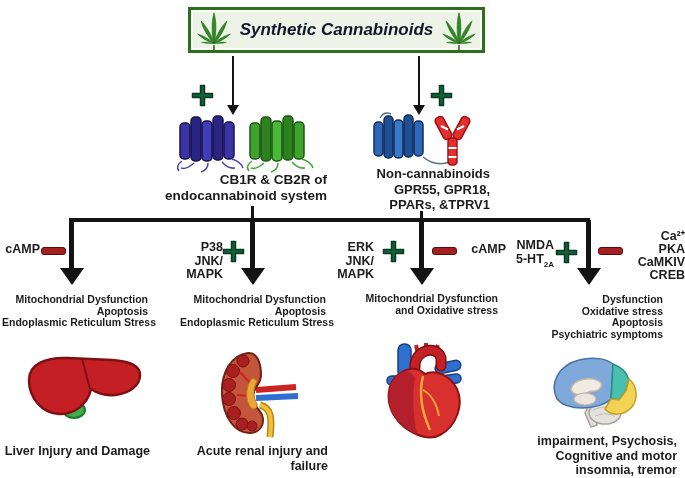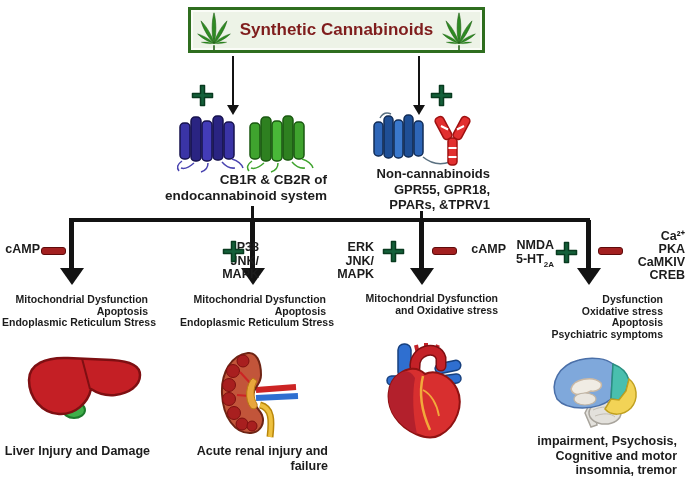--- a/index.html
+++ b/index.html
@@ -12,21 +12,21 @@
   .head{position:absolute;width:0;height:0;border-left:12px solid transparent;
     border-right:12px solid transparent;border-top:17px solid #131313;}
   .thead{position:absolute;width:0;height:0;border-left:6px solid transparent;
     border-right:6px solid transparent;border-top:10px solid #131313;}
   .minus{position:absolute;width:25px;height:8px;background:#a32020;
     border:1px solid #5e0b0b;border-radius:3px;box-sizing:border-box;}
   #title-box{position:absolute;left:188px;top:7px;width:297px;height:46px;
     background:#edf3e7;border:3px solid #2f6e1f;box-sizing:border-box;
     box-shadow:inset 0 0 0 2px #fafcf7;display:flex;align-items:center;
     justify-content:space-between;padding:0 3px;}
-  #title-box .title{font-size:17px;color:#7f1d1d;white-space:nowrap;}
+  #title-box .title{font-size:17px;color:#0f172a;white-space:nowrap;font-style:italic;}
 </style>
 </head>
 <body>
 
 <div id="canvas">
 
   <div id="title-box">
     <svg width="40" height="42" viewBox="0 0 40 44">
       <g transform="translate(20,36)" fill="#2e8b22" stroke="#1d5c12" stroke-width="0.6">
         <path d="M0,2 L0,7" stroke="#1d5c12" stroke-width="1.6"></path>
@@ -129,21 +129,21 @@
 
   <div class="shaft" style="left:419px;top:220px;width:5px;height:50px;"></div>
   <div class="head" style="left:410px;top:268px;"></div>
 
   <div class="shaft" style="left:586px;top:220px;width:5px;height:50px;"></div>
   <div class="head" style="left:577px;top:268px;"></div>
 
   <div class="t ln" style="left:0px;top:242px;width:40px;font-size:12.5px;">cAMP</div>
   <div class="minus" style="left:41px;top:247px;"></div>
 
-  <div class="t" style="left:179px;top:241px;width:44px;font-size:12.5px;line-height:13.5px;margin-left:36px;">
+  <div class="t" style="left:179px;top:241px;width:44px;font-size:12.5px;line-height:13.5px;">
     <div class="ln">P38</div>
     <div class="ln">JNK/</div>
     <div class="ln">MAPK</div>
   </div>
   <svg class="abs" style="left:222px;top:240px;" width="23" height="23">
     <path d="M9.5,1.5 h4 v8 h8 v4 h-8 v8 h-4 v-8 h-8 v-4 h8 Z" fill="#14603a" stroke="#083a1f" stroke-width="1.5" stroke-linejoin="round"></path>
   </svg>
 
   <div class="t" style="left:330px;top:241px;width:44px;font-size:12.5px;line-height:13.5px;">
     <div class="ln">ERK</div>

